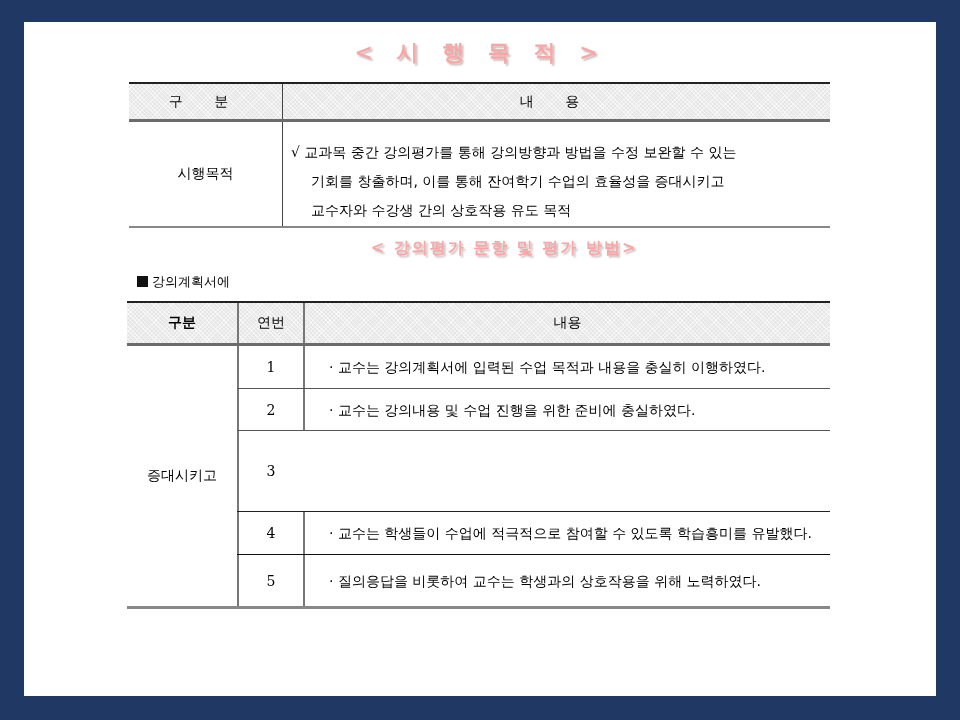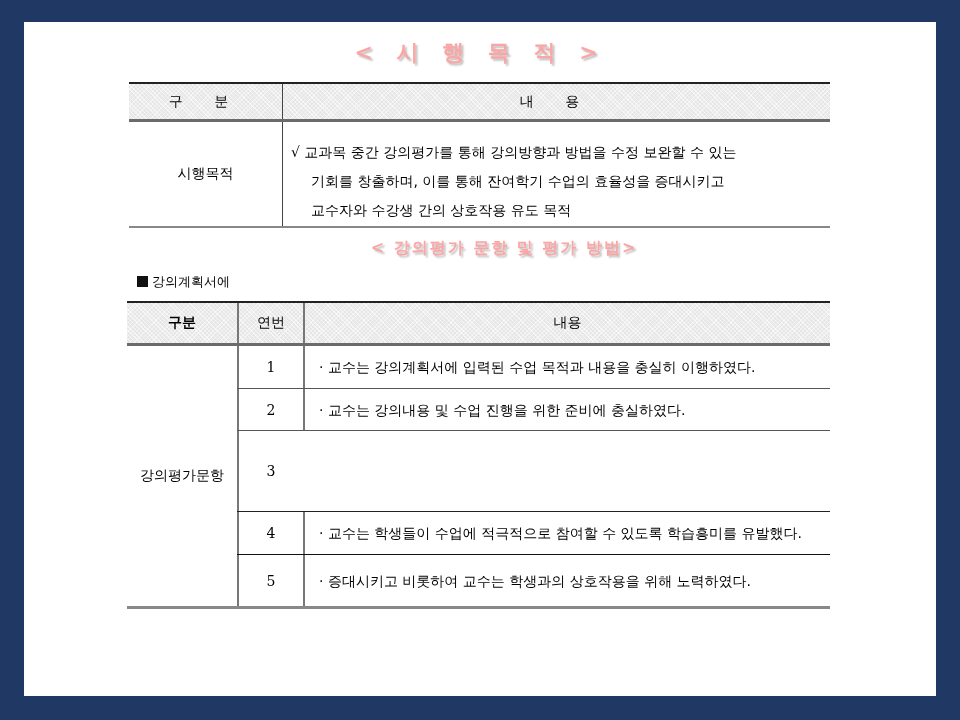--- a/index.html
+++ b/index.html
@@ -71,21 +71,21 @@
     .t2-head > div { display:flex; align-items:center; justify-content:center; font-size: 14px; }
     .col-a { width: 110px; font-weight: bold; }
     .col-b { width: 64px; border-left: 2px solid #777; }
     .col-c { flex: 1; border-left: 2px solid #777; }
     .t2-body { display: flex; border-bottom: 3px solid #888; }
     .t2-body .group { width: 110px; display:flex; align-items:center; justify-content:center; font-size: 14px; }
     .rows { flex: 1; display: flex; flex-direction: column; }
     .row { display: flex; border-top: 1px solid #555; }
     .row:first-child { border-top: none; }
     .row .num { width: 64px; border-left: 2px solid #777; display:flex; align-items:center; justify-content:center; font-family: "DejaVu Serif", serif; font-size: 14px; }
-    .row .txt { flex: 1; border-left: 2px solid #777; padding: 0 0 0 14px; font-size: 14px; display:flex; flex-direction: column; justify-content:center; }
+    .row .txt { flex: 1; border-left: 2px solid #777; padding: 0 0 0 24px; font-size: 14px; display:flex; flex-direction: column; justify-content:center; }
     .row .txt .l { white-space: nowrap; line-height: 30px; }
     .row .txt .l2 { padding-left: 12px; }
     .r1 { height: 42px; }
     .r2 { height: 41px; }
     .r3 { height: 80px; }
     .r4 { height: 42px; border-top: 1px solid #222 !important; }
     .r5 { height: 51px; border-top: 1px solid #111 !important; }
   </style>
 </head>
 <body>
@@ -115,21 +115,21 @@
   <span class="sq"></span><span>강의계획서에</span>
 </div>
 
 <div class="t2">
   <div class="t2-head hatch">
     <div class="col-a">구분</div>
     <div class="col-b">연번</div>
     <div class="col-c">내용</div>
   </div>
   <div class="t2-body">
-    <div class="group">강의평가문항</div>
+    <div class="group">증대시키고</div>
     <div class="rows">
       <div class="row r1">
         <div class="num">1</div>
         <div class="txt">
           <div class="l">· 교수는 강의계획서에 입력된 수업 목적과 내용을 충실히 이행하였다.</div>
         </div>
       </div>
       <div class="row r2">
         <div class="num">2</div>
         <div class="txt">
@@ -141,18 +141,18 @@
       </div>
       <div class="row r4">
         <div class="num">4</div>
         <div class="txt">
           <div class="l">· 교수는 학생들이 수업에 적극적으로 참여할 수 있도록 학습흥미를 유발했다.</div>
         </div>
       </div>
       <div class="row r5">
         <div class="num">5</div>
         <div class="txt">
-          <div class="l">·  증대시키고 비롯하여 교수는 학생과의 상호작용을 위해 노력하였다.</div>
+          <div class="l">·  질의응답을 비롯하여 교수는 학생과의 상호작용을 위해 노력하였다.</div>
         </div>
       </div>
     </div>
   </div>
 </div>
 
 </body></html>

